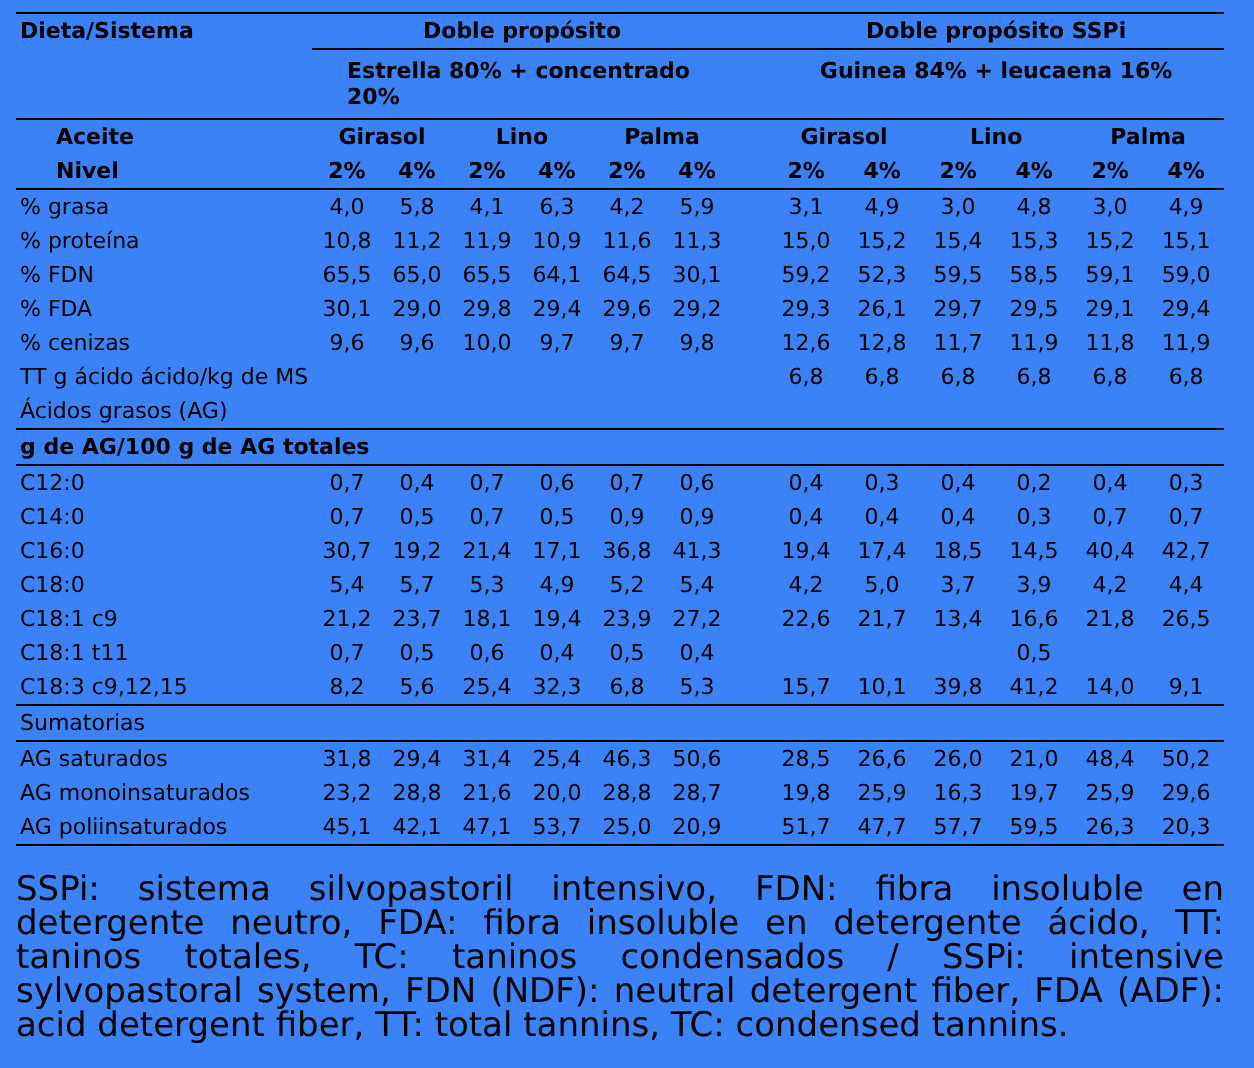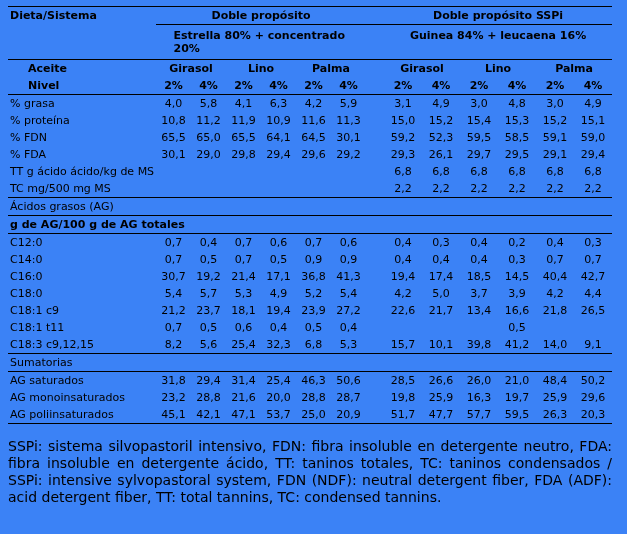--- a/index.html
+++ b/index.html
@@ -33,21 +33,21 @@
   .nw  { white-space: nowrap; }
   .b   { font-weight: bold; }
   .ind { padding-left: 20px; }
   .bt  { border-top: 1px solid #000; }
   .bb  { border-bottom: 1px solid #000; }
   tr.subtitlerow th { vertical-align: top; padding-top: 4px; padding-bottom: 4px; }
   .subspan { display: inline-block; max-width: 175px; text-align: left; }
   .footnote {
     width: 604px;
     margin: 14px 0 0 0;
-    font-size: 14px;
+    font-size: 17px;
     line-height: 17px;
     text-align: justify;
   }
 </style>
 </head>
 <body>
 
 <div class="page">
 
   <table class="datatable">
@@ -162,50 +162,50 @@
           <td class="val">29,2</td>
           <td class="gap"></td>
           <td class="val">29,3</td>
           <td class="val">26,1</td>
           <td class="val">29,7</td>
           <td class="val">29,5</td>
           <td class="val">29,1</td>
           <td class="val">29,4</td>
         </tr>
         <tr>
+          <td class="lbl nw">% cenizas</td>
+          <td class="val">9,6</td>
+          <td class="val">9,6</td>
+          <td class="val">10,0</td>
+          <td class="val">9,7</td>
+          <td class="val">9,7</td>
+          <td class="val">9,8</td>
+          <td class="gap"></td>
+          <td class="val">12,6</td>
+          <td class="val">12,8</td>
+          <td class="val">11,7</td>
+          <td class="val">11,9</td>
+          <td class="val">11,8</td>
+          <td class="val">11,9</td>
+        </tr>
+        <tr>
           <td class="lbl nw">TT g ácido ácido/kg de MS</td>
           <td class="val"></td>
           <td class="val"></td>
           <td class="val"></td>
           <td class="val"></td>
           <td class="val"></td>
           <td class="val"></td>
           <td class="gap"></td>
           <td class="val">6,8</td>
           <td class="val">6,8</td>
           <td class="val">6,8</td>
           <td class="val">6,8</td>
           <td class="val">6,8</td>
           <td class="val">6,8</td>
-        </tr>
-        <tr>
-          <td class="lbl nw bb">TC mg/500 mg MS</td>
-          <td class="val bb"></td>
-          <td class="val bb"></td>
-          <td class="val bb"></td>
-          <td class="val bb"></td>
-          <td class="val bb"></td>
-          <td class="val bb"></td>
-          <td class="gap bb"></td>
-          <td class="val bb">2,2</td>
-          <td class="val bb">2,2</td>
-          <td class="val bb">2,2</td>
-          <td class="val bb">2,2</td>
-          <td class="val bb">2,2</td>
-          <td class="val bb">2,2</td>
         </tr>
         <tr>
           <td class="lbl bb" colspan="14">Ácidos grasos (AG)</td>
         </tr>
         <tr>
           <td class="lbl bb b" colspan="14">g de AG/100 g de AG totales</td>
         </tr>
         <tr>
           <td class="lbl nw">C12:0</td>
           <td class="val">0,7</td>

